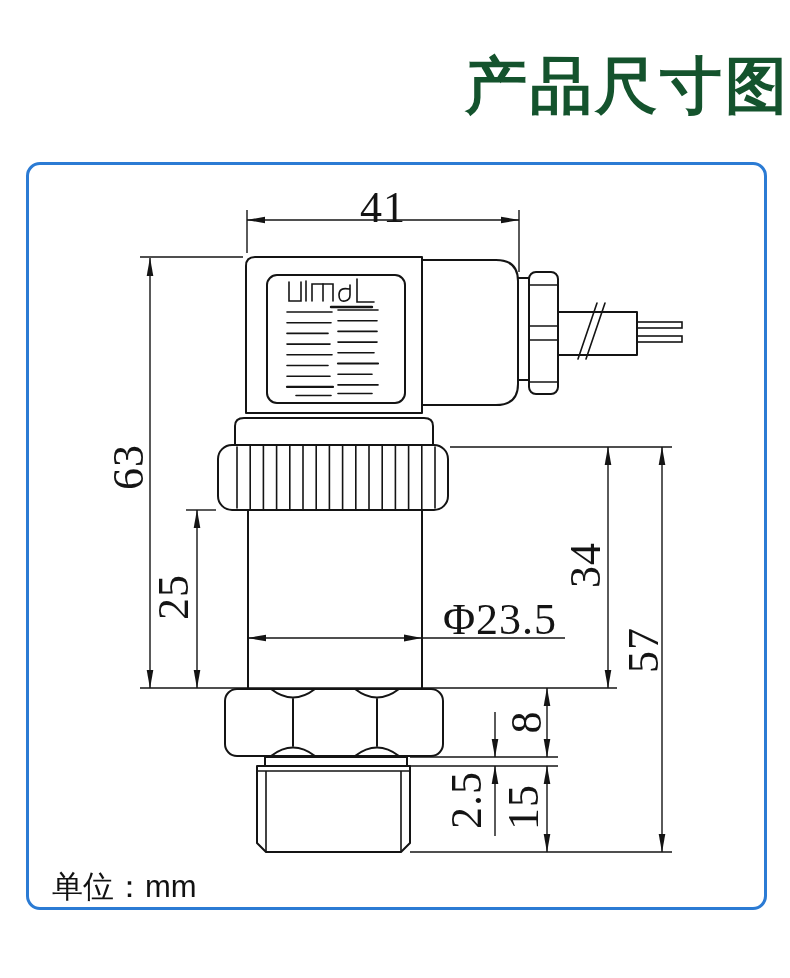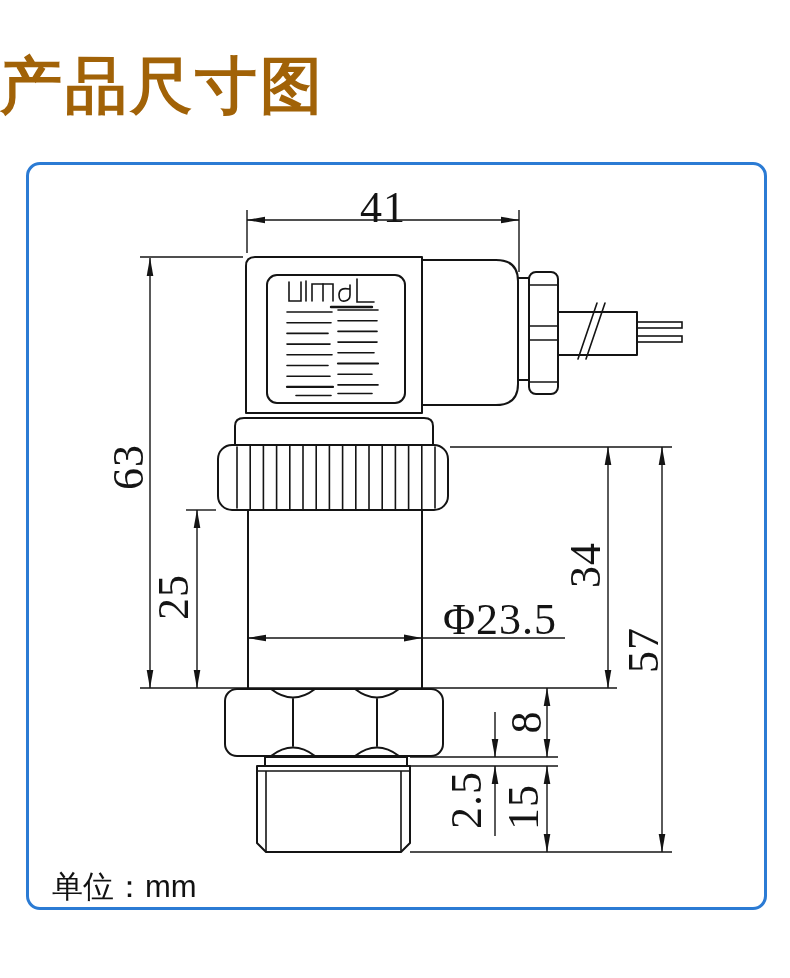--- a/index.html
+++ b/index.html
@@ -6,23 +6,23 @@
     --panel-border:#2b7bd4;
     --line:#141414;
   }
   html,body{margin:0;padding:0;background:#fff;}
   body{
     position:relative;width:790px;height:978px;overflow:hidden;
     font-family:"Liberation Sans",sans-serif;
   }
   .page-title{
     position:absolute;left:0;right:0;top:44px;
-    text-align:left;
+    text-align:right;
     font-size:62px;font-weight:900;letter-spacing:3px;
-    color:#a16207;
+    color:#14532d;
     font-family:"Liberation Sans",sans-serif;
   }
   .panel{
     position:absolute;left:26px;top:162px;width:741px;height:748px;
     box-sizing:border-box;
     border:3px solid var(--panel-border);
     border-radius:14px;
     background:#fff;
   }
   svg.drawing{position:absolute;left:0;top:0;width:790px;height:978px;}

